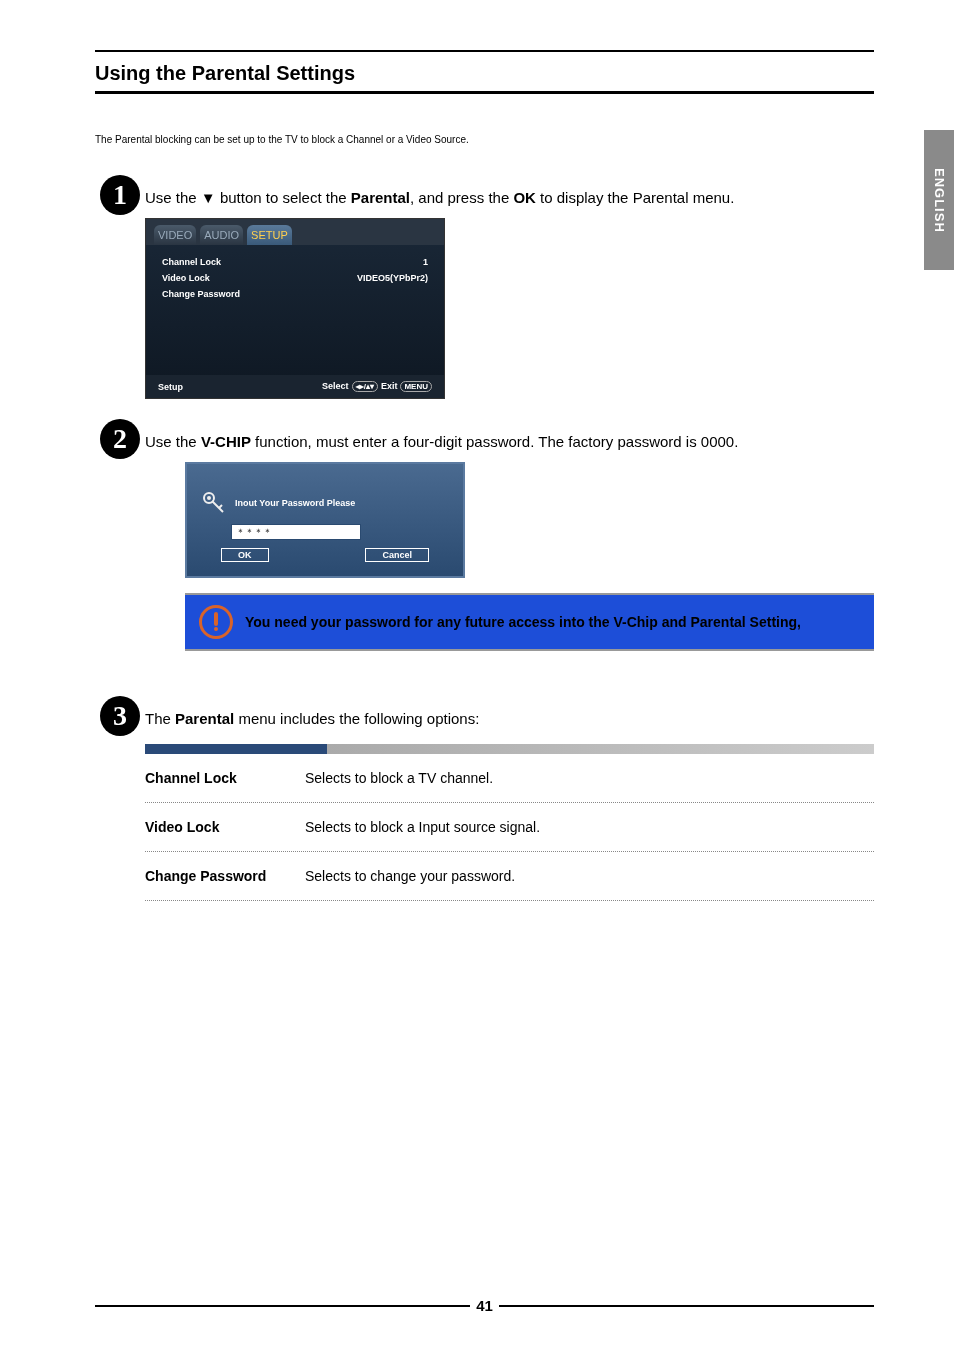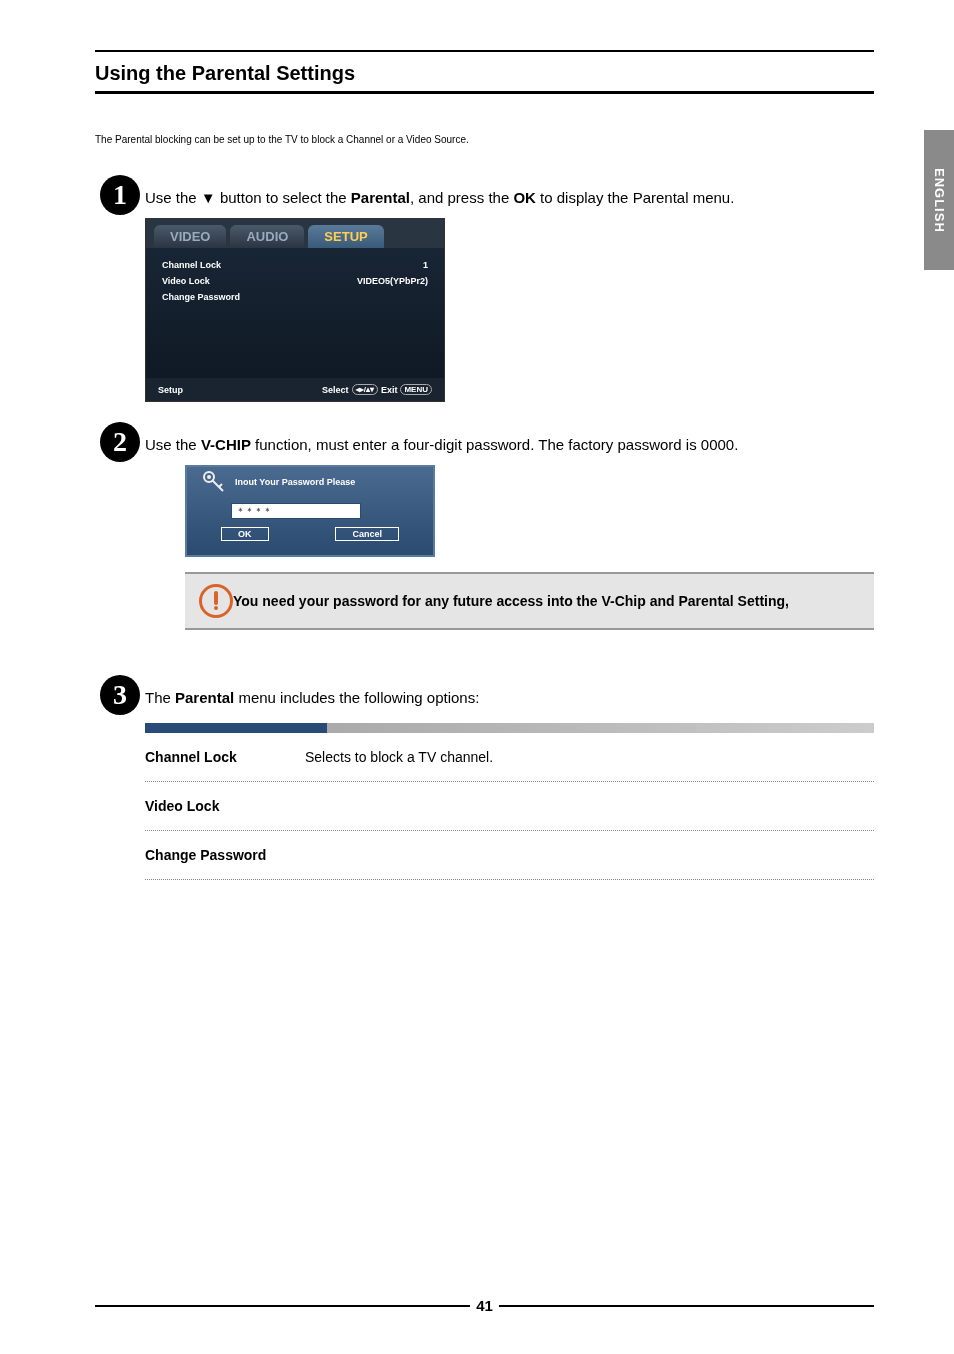--- a/index.html
+++ b/index.html
@@ -94,27 +94,27 @@
     font-size: 10px;
     margin-top: 8px;
   }
   .osd-tabs {
     display: flex;
     background: #2a3542;
     padding: 6px 8px 0 8px;
     gap: 4px;
   }
   .osd-tab {
-    padding: 4px 16px;
+    padding: 4px 4px;
     border-top-left-radius: 6px;
     border-top-right-radius: 6px;
     background: linear-gradient(#4a5a6a, #2a3542);
     color: #9ab;
-    font-weight: bold;
-    font-size: 13px;
+    font-weight: normal;
+    font-size: 11px;
   }
   .osd-tab.active {
     background: linear-gradient(#5a7a9a, #3a5a7a);
     color: #ffd050;
   }
   .osd-body {
     padding: 12px 16px;
     min-height: 130px;
   }
   .osd-row {
@@ -128,38 +128,38 @@
     display: flex;
     justify-content: space-between;
     align-items: center;
     background: #1a2430;
     padding: 6px 12px;
     font-size: 9px;
     font-weight: bold;
   }
   .osd-footer .right {
     display: flex;
-    align-items: center;
+    align-items: flex-start;
     gap: 3px;
   }
   .osd-key {
     border: 1px solid #aaa;
     border-radius: 7px;
     padding: 0 3px;
     font-size: 8px;
   }
   
   .pw-dialog {
-    width: 250px;
+    width: 280px;
     border: 2px solid #5b7aa0;
     background: linear-gradient(#4a6a90, #2a4a70);
     color: #fff;
     font-size: 10px;
     margin: 8px 0 15px 40px;
-    padding: 2px 14px 14px 14px;
+    padding: 26px 14px 14px 14px;
   }
   .pw-head {
     display: flex;
     align-items: center;
     gap: 8px;
     margin-bottom: 8px;
   }
   .pw-head svg { flex-shrink: 0; }
   .pw-title { font-weight: bold; font-size: 9px; }
   .pw-input {
@@ -181,23 +181,24 @@
     padding: 0 20px;
   }
   .pw-btn {
     border: 1px solid #fff;
     padding: 1px 16px;
     font-size: 9px;
     font-weight: bold;
   }
   
   .note-box {
-    background: #e5e5e5;
-    display: flex;
-    align-items: center;
+    background: #1d4ed8;
+    display: flex;
+    align-items: center;
+    gap: 12px;
     padding: 10px 14px;
     margin: 0 0 25px 40px;
     width: calc(100% - 40px);
     border-top: 2px solid #999;
     border-bottom: 2px solid #999;
   }
   .note-icon {
     width: 34px;
     height: 34px;
     border: 3px solid #d9632a;
@@ -369,23 +370,25 @@
         <span>The </span><span class="bold">Parental</span><span> menu includes the following options:</span>
       </p>
       <div class="options-table">
         <div class="tbl-header"></div>
         <div class="opt-row">
           <div class="opt-name">Channel Lock</div>
           <div class="opt-desc">Selects to block a TV channel.</div>
         </div>
         <div class="opt-row">
           <div class="opt-name">Video Lock</div>
+          <div class="opt-desc">Selects to block a Input source signal.</div>
         </div>
         <div class="opt-row">
           <div class="opt-name">Change Password</div>
+          <div class="opt-desc">Selects to change your password.</div>
         </div>
       </div>
     </div>
   </div>
 
 </div>
 
 <div class="page-footer">
   <div class="footer-line"></div>
   <div class="page-num">41</div>

